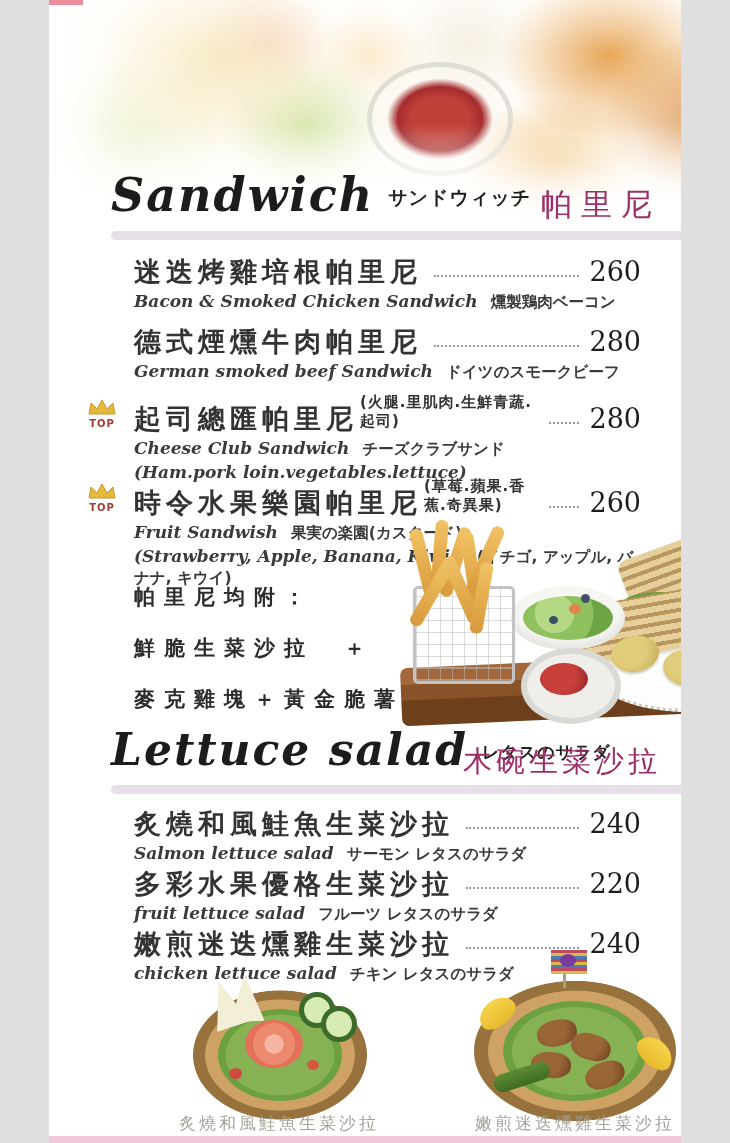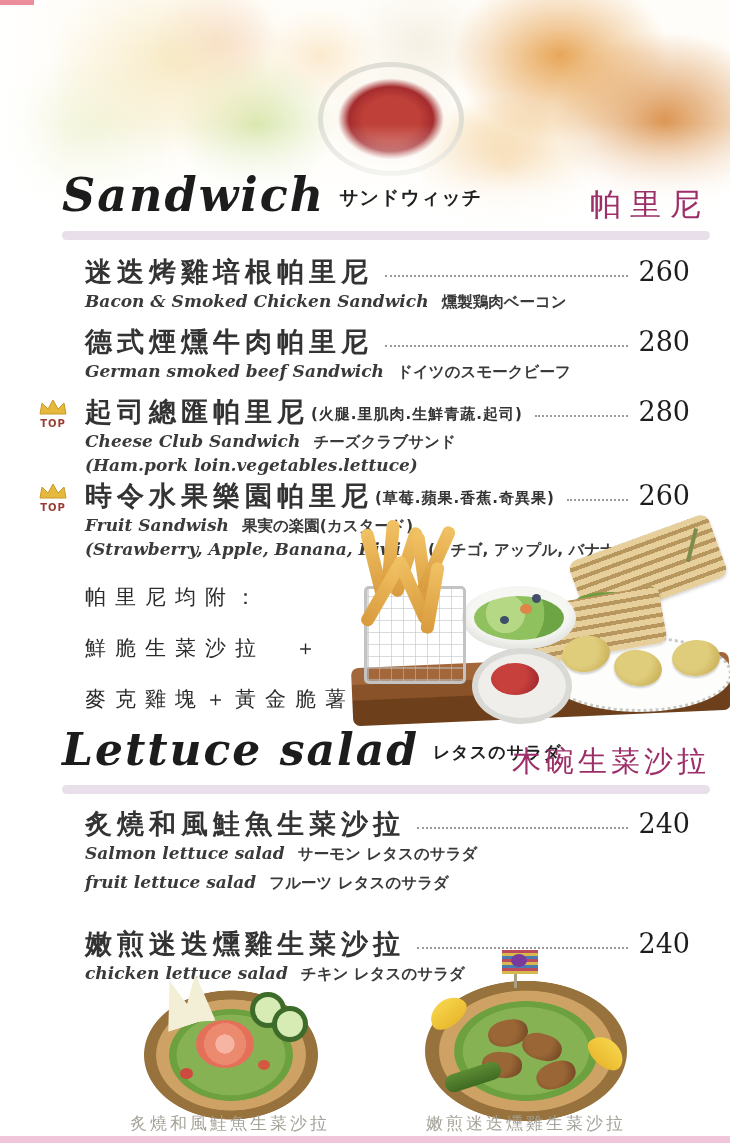--- a/index.html
+++ b/index.html
@@ -1,17 +1,17 @@
 <!DOCTYPE html>
 <html><head>
 <meta charset="utf-8">
 <style>
   html,body{margin:0;padding:0;background:#dfdfdf;}
   #menu{
-    position:relative;width:730px;height:1143px;margin:0 auto;
+    position:relative;width:632px;height:1143px;margin:0 auto;
     background:#ffffff;overflow:hidden;
     font-family:"DejaVu Sans","Liberation Sans",sans-serif;color:#2e2e2e;
   }
   
   .hero{
     position:absolute;left:0;top:0;width:730px;height:238px;
     background:
       radial-gradient(150px 120px at 560px 55px,  rgba(228,152,62,.85), rgba(228,152,62,0) 72%),
       radial-gradient(150px 120px at 665px 120px, rgba(212,128,48,.82), rgba(212,128,48,0) 74%),
       radial-gradient(130px 100px at 505px 165px, rgba(236,176,86,.70), rgba(236,176,86,0) 70%),
@@ -60,21 +60,21 @@
   .srow{margin-top:3px;line-height:1.35;}
   .sub-en{font-family:"DejaVu Serif","Liberation Serif",serif;font-style:italic;font-weight:700;font-size:17px;color:#3a3a3a;}
   .sub-jp{font-size:15.5px;font-weight:700;color:#3a3a3a;margin-left:8px;}
   .s2row{line-height:1.3;margin-top:1px;}
 
   
   .crown{position:absolute;left:34px;width:38px;text-align:center;}
   .crown .top-txt{display:block;font-size:10px;font-weight:700;color:#9a3c34;letter-spacing:1px;margin-top:-2px;}
 
   
-  .note-line{position:absolute;left:85px;font-size:21px;font-weight:400;letter-spacing:9px;color:#2c2c2c;white-space:nowrap;}
+  .note-line{position:absolute;left:85px;font-size:21px;font-weight:700;letter-spacing:9px;color:#2c2c2c;white-space:nowrap;}
 
   
   .platter{position:absolute;left:350px;top:540px;width:380px;height:182px;}
   .board{position:absolute;left:2px;right:0;bottom:4px;height:58px;border-radius:7px;
     transform:rotate(-2.5deg);
     background:linear-gradient(#a2673a 0 28%, #8a5228 30% 55%, #6d401b 57% 100%);}
   .basket{position:absolute;left:14px;top:46px;width:96px;height:92px;border:3px solid #c3c3c3;border-radius:5px;
     background:
       repeating-linear-gradient(90deg, rgba(190,190,190,.55) 0 1.5px, rgba(255,255,255,0) 1.5px 12px),
       repeating-linear-gradient(0deg, rgba(190,190,190,.55) 0 1.5px, rgba(255,255,255,0) 1.5px 12px);}
@@ -254,20 +254,25 @@
       <span class="leader"></span>
       <span class="price">240</span>
     </div>
     <div class="srow">
       <span class="sub-en">Salmon lettuce salad</span>
       <span class="sub-jp">サーモン レタスのサラダ</span>
     </div>
   </div>
 
   <div class="item" style="top:868px;">
+    <div class="trow">
+      <span class="ttl">多彩水果優格生菜沙拉</span>
+      <span class="leader"></span>
+      <span class="price">220</span>
+    </div>
     <div class="srow">
       <span class="sub-en">fruit lettuce salad</span>
       <span class="sub-jp">フルーツ レタスのサラダ</span>
     </div>
   </div>
 
   <div class="item" style="top:928px;">
     <div class="trow">
       <span class="ttl">嫩煎迷迭燻雞生菜沙拉</span>
       <span class="leader"></span>

